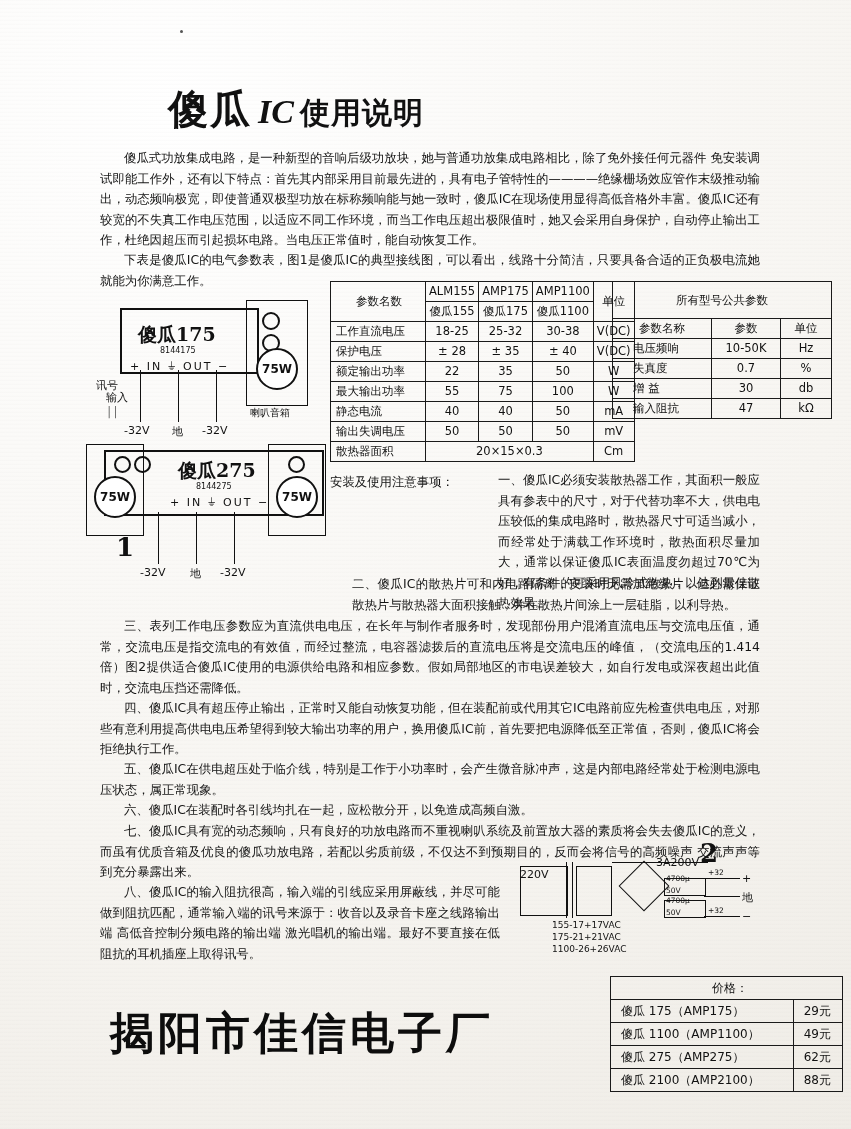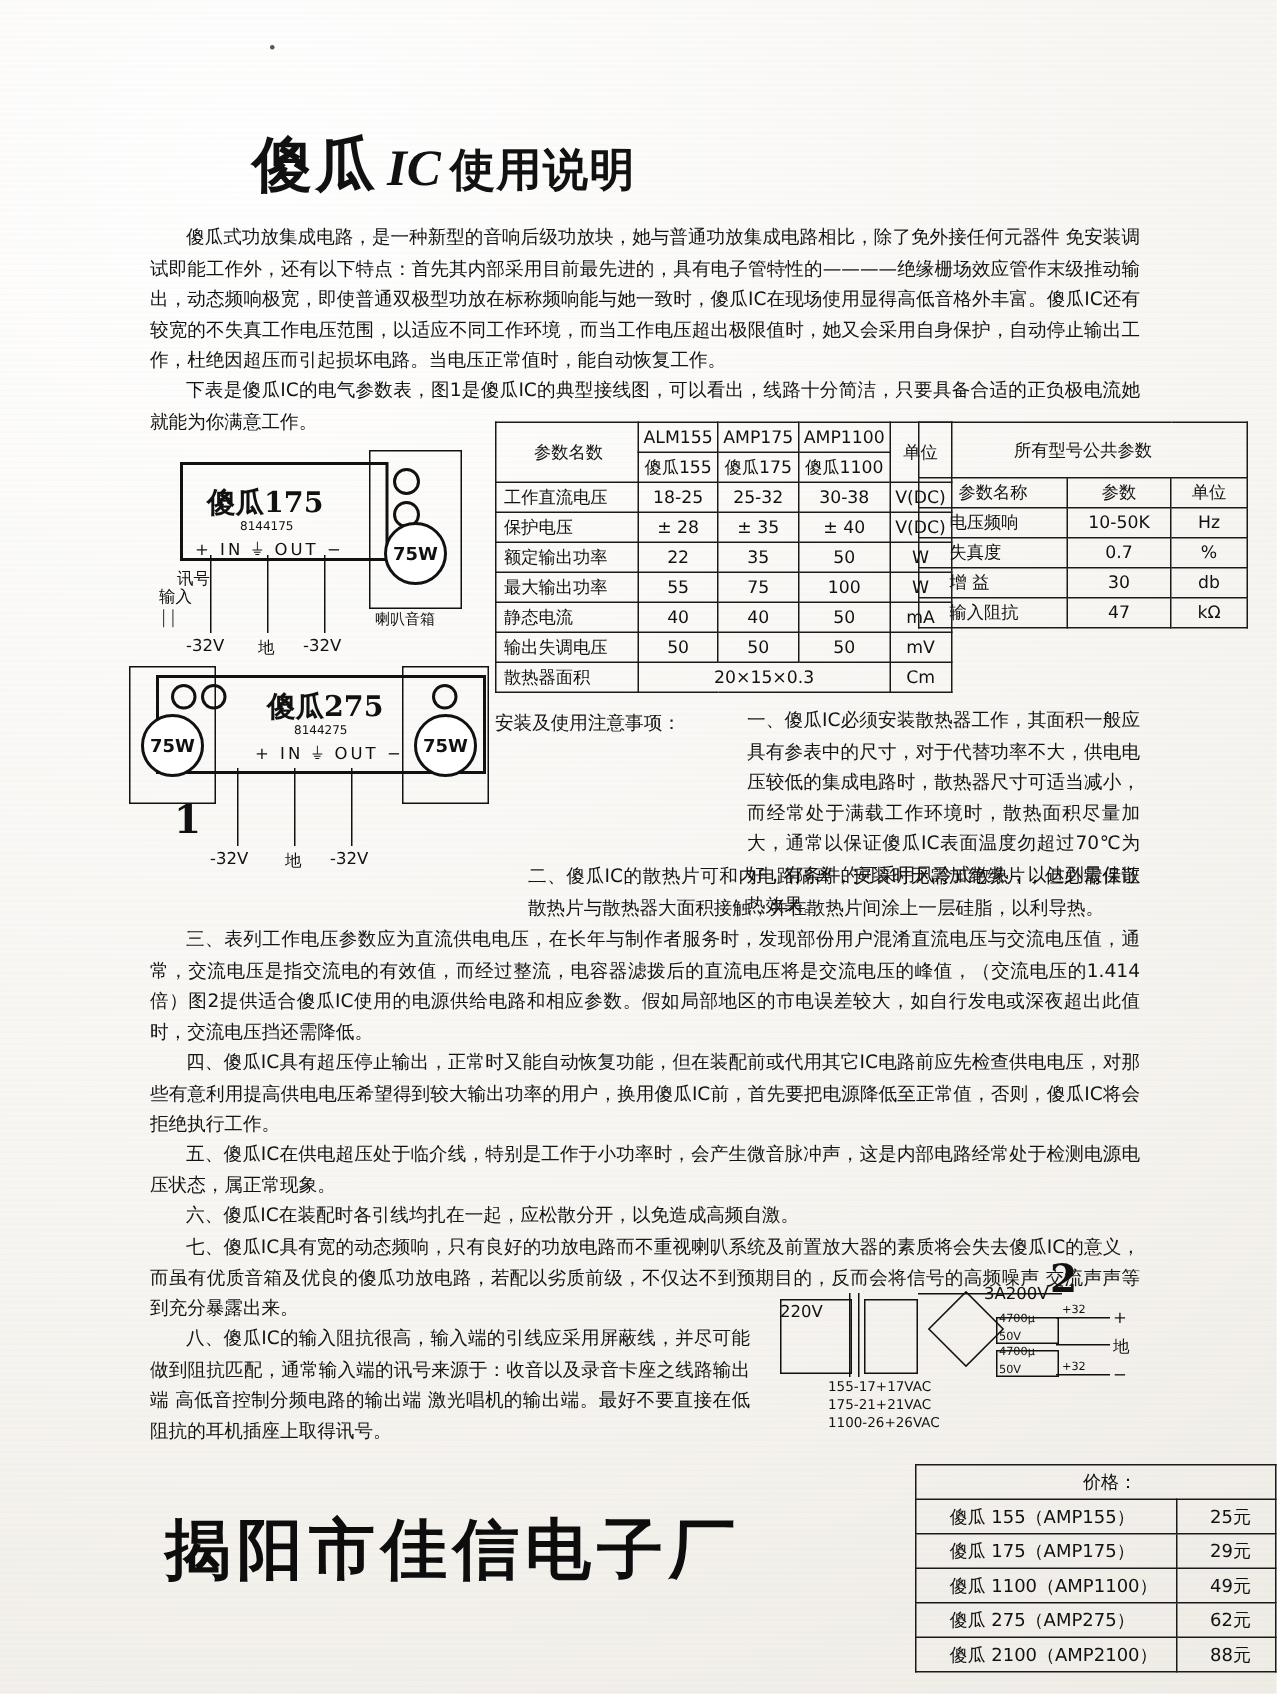--- a/index.html
+++ b/index.html
@@ -54,21 +54,21 @@
     line-height:15px;
     white-space:nowrap;
   }
   .main-table{position:absolute;left:330px;top:281px;}
   .main-table td{height:17px;}
   .main-table .lbl{text-align:left;padding-left:5px;width:86px;}
   .pub-table{position:absolute;left:612px;top:281px;}
   .pub-table td{height:17px;}
   .pub-table .lbl{text-align:left;padding-left:20px;}
   .price-table{position:absolute;left:610px;top:976px;}
-  .price-table td{height:20px;text-align:left;padding-left:22px;font-size:12px;}
+  .price-table td{height:20px;text-align:left;padding-left:10px;font-size:12px;}
   .price-table .hdr{text-align:center;}
 
   
   .sch{position:absolute;}
   .box{position:absolute;border:2px solid #111;background:transparent;}
   .thinbox{position:absolute;border:1px solid #111;}
   .circ{position:absolute;border:2px solid #111;border-radius:50%;}
   .lbl-s{position:absolute;font-size:10px;white-space:nowrap;}
   .lbl-xs{position:absolute;font-size:11px;white-space:nowrap;}
   .hr{position:absolute;background:#111;height:1px;}
@@ -207,21 +207,21 @@
     <div class="smallname" style="left:160px;top:346px;">8144175</div>
     <div class="lbl-xs" style="left:130px;top:360px;letter-spacing:2px;">+ IN ⏚ OUT −</div>
 
     <div class="circ" style="left:262px;top:312px;width:14px;height:14px;"></div>
     <div class="circ" style="left:262px;top:334px;width:14px;height:14px;"></div>
 
     <div class="wbadge" style="left:256px;top:348px;width:38px;height:38px;background:#fff;">75W</div>
     <div class="thinbox" style="left:246px;top:300px;width:60px;height:104px;"></div>
     <div class="lbl-s" style="left:250px;top:406px;">喇叭音箱</div>
 
-    <div class="lbl-xs" style="left:118px;top:378px;">讯号</div>
+    <div class="lbl-xs" style="left:96px;top:378px;">讯号</div>
     <div class="lbl-xs" style="left:106px;top:390px;">输入</div>
     <div class="lbl-xs" style="left:106px;top:406px;">⏐⏐</div>
 
     <div class="vr" style="left:140px;top:370px;height:52px;"></div>
     <div class="vr" style="left:178px;top:370px;height:52px;"></div>
     <div class="vr" style="left:216px;top:370px;height:52px;"></div>
     <div class="lbl-xs" style="left:124px;top:424px;">-32V</div>
     <div class="lbl-xs" style="left:172px;top:424px;">地</div>
     <div class="lbl-xs" style="left:202px;top:424px;">-32V</div>
 
@@ -299,24 +299,20 @@
     <div class="lbl-xs" style="left:552px;top:932px;font-size:9px;">175-21+21VAC</div>
     <div class="lbl-xs" style="left:552px;top:944px;font-size:9px;">1100-26+26VAC</div>
   </div>
 
   <table class="tbl price-table">
     <tbody>
         <tr>
       <td class="hdr" colspan="2" style="width:218px;">价格：</td>
     </tr>
     <tr>
-      <td style="width:160px;">傻瓜 155（AMP155）</td>
-      <td style="width:58px;">25元</td>
-    </tr>
-    <tr>
       <td>傻瓜 175（AMP175）</td>
       <td>29元</td>
     </tr>
     <tr>
       <td>傻瓜 1100（AMP1100）</td>
       <td>49元</td>
     </tr>
     <tr>
       <td>傻瓜 275（AMP275）</td>
       <td>62元</td>

